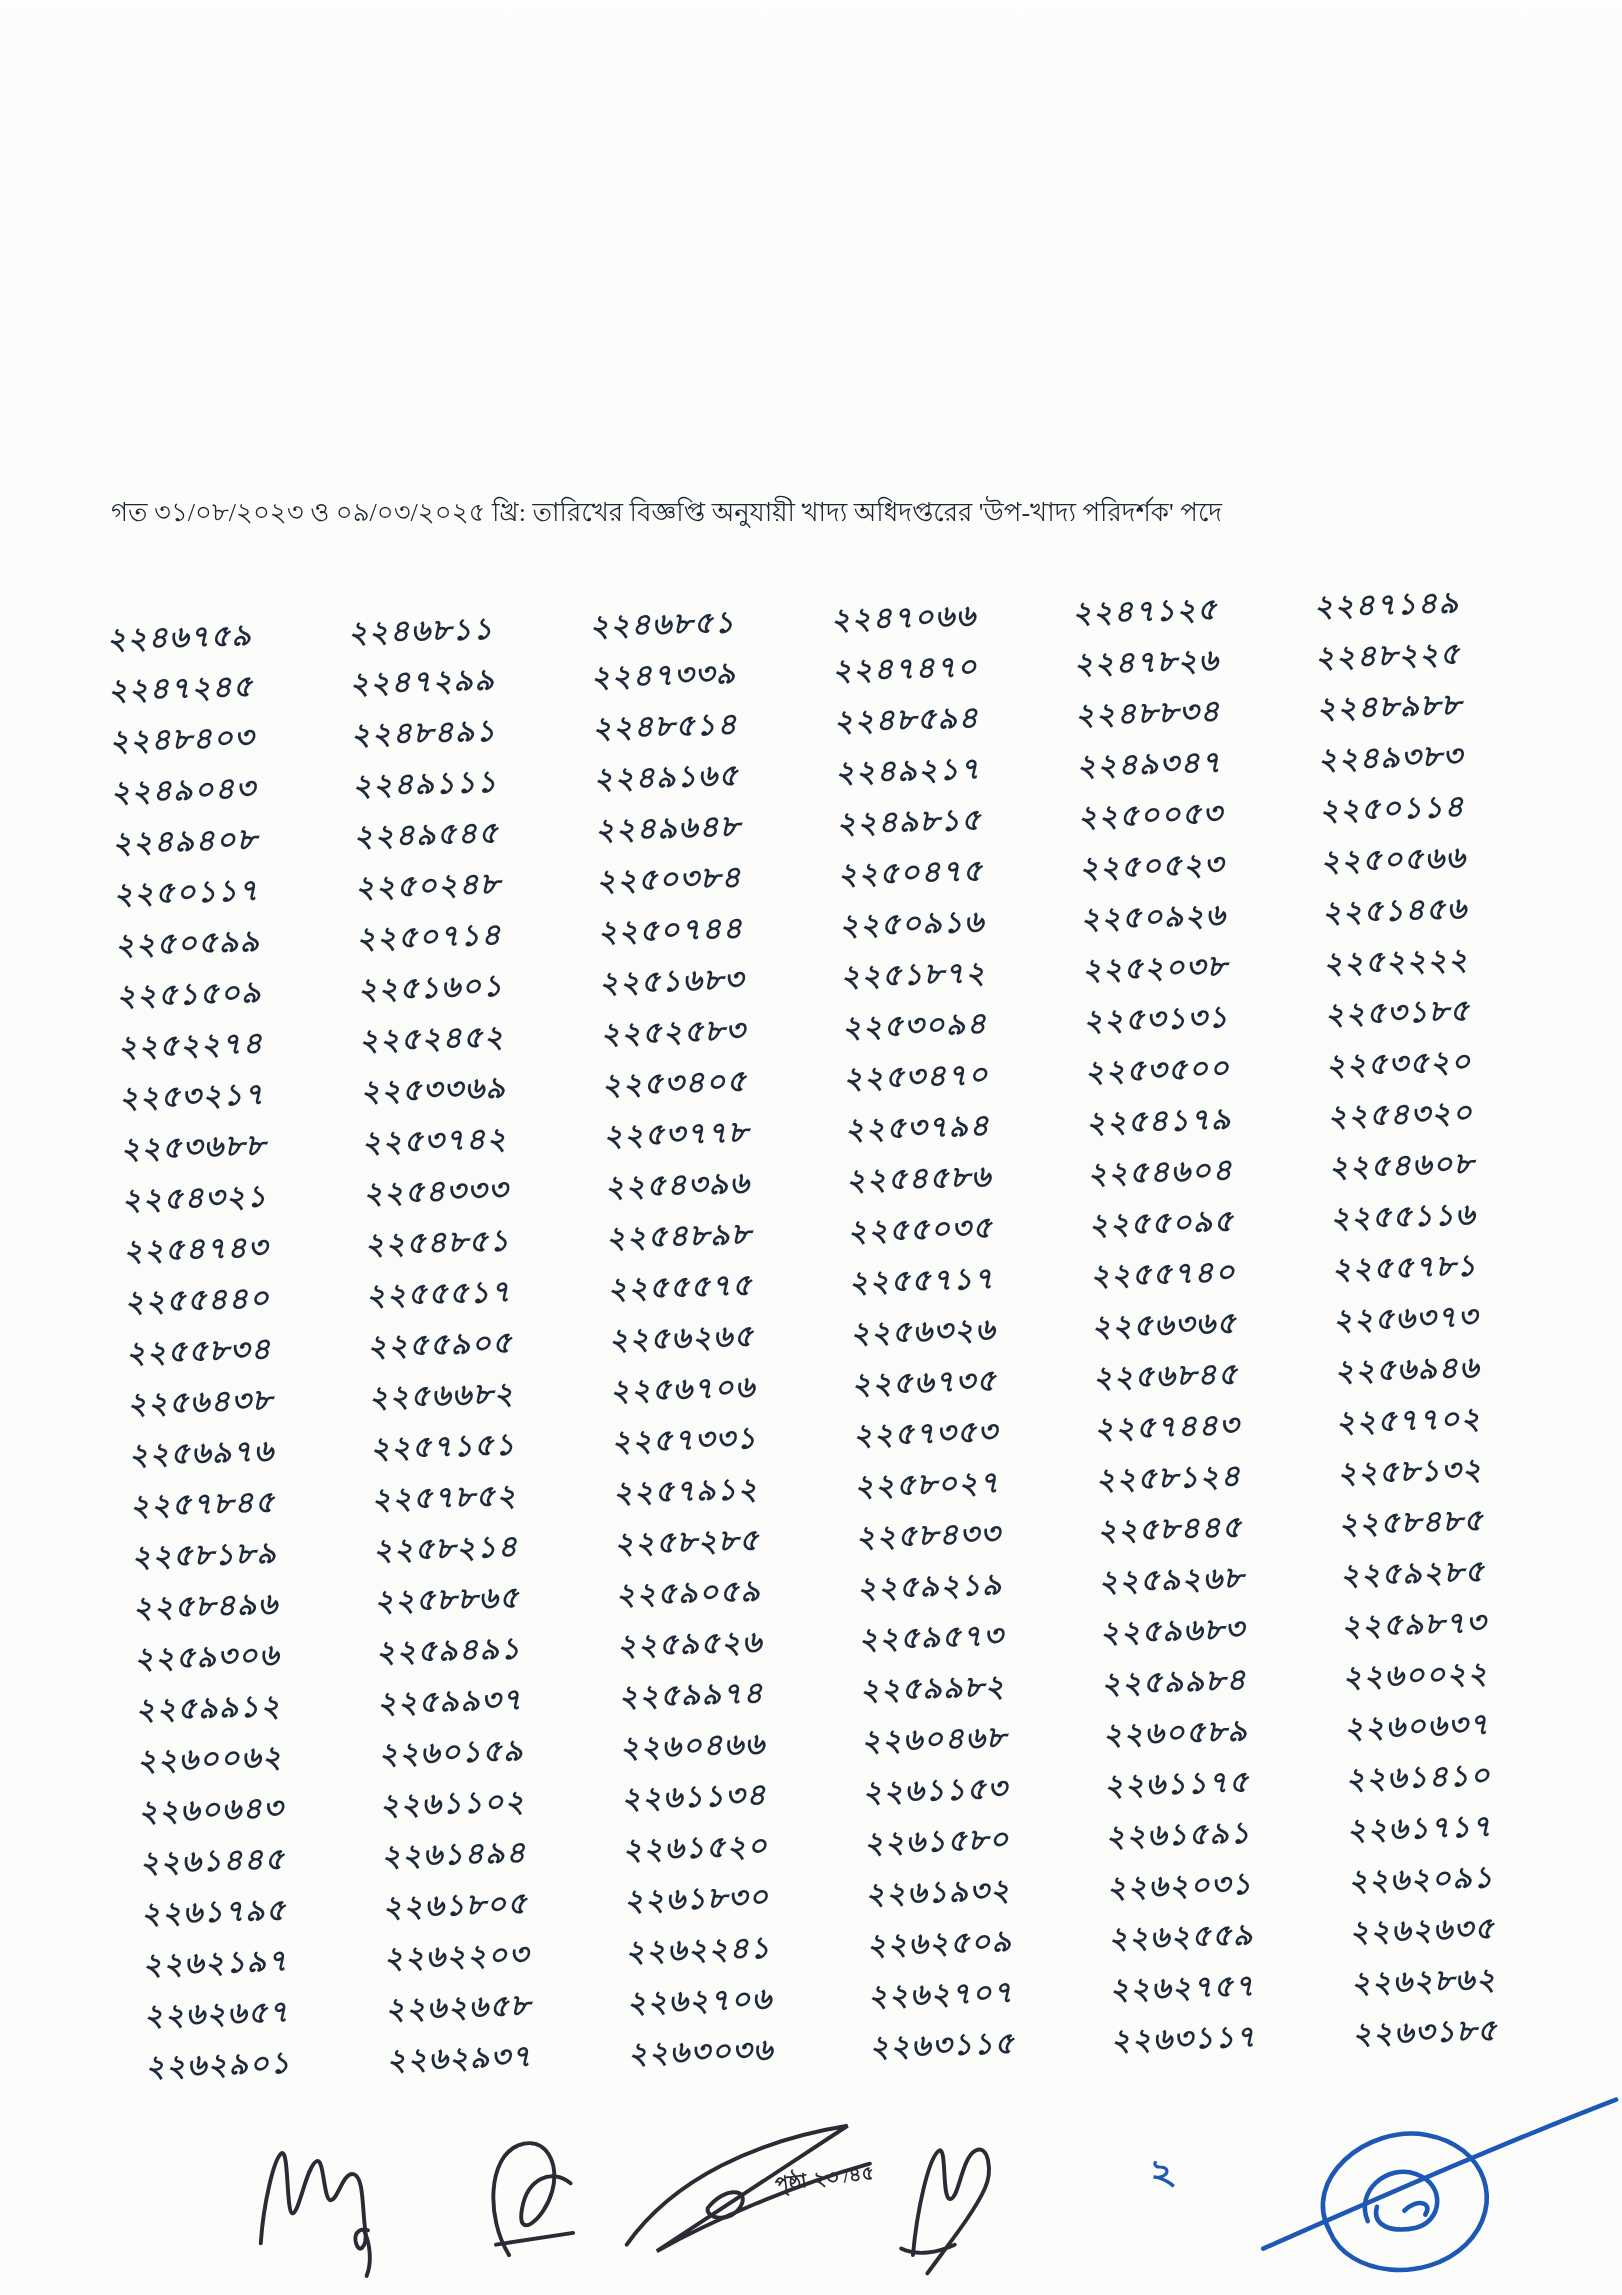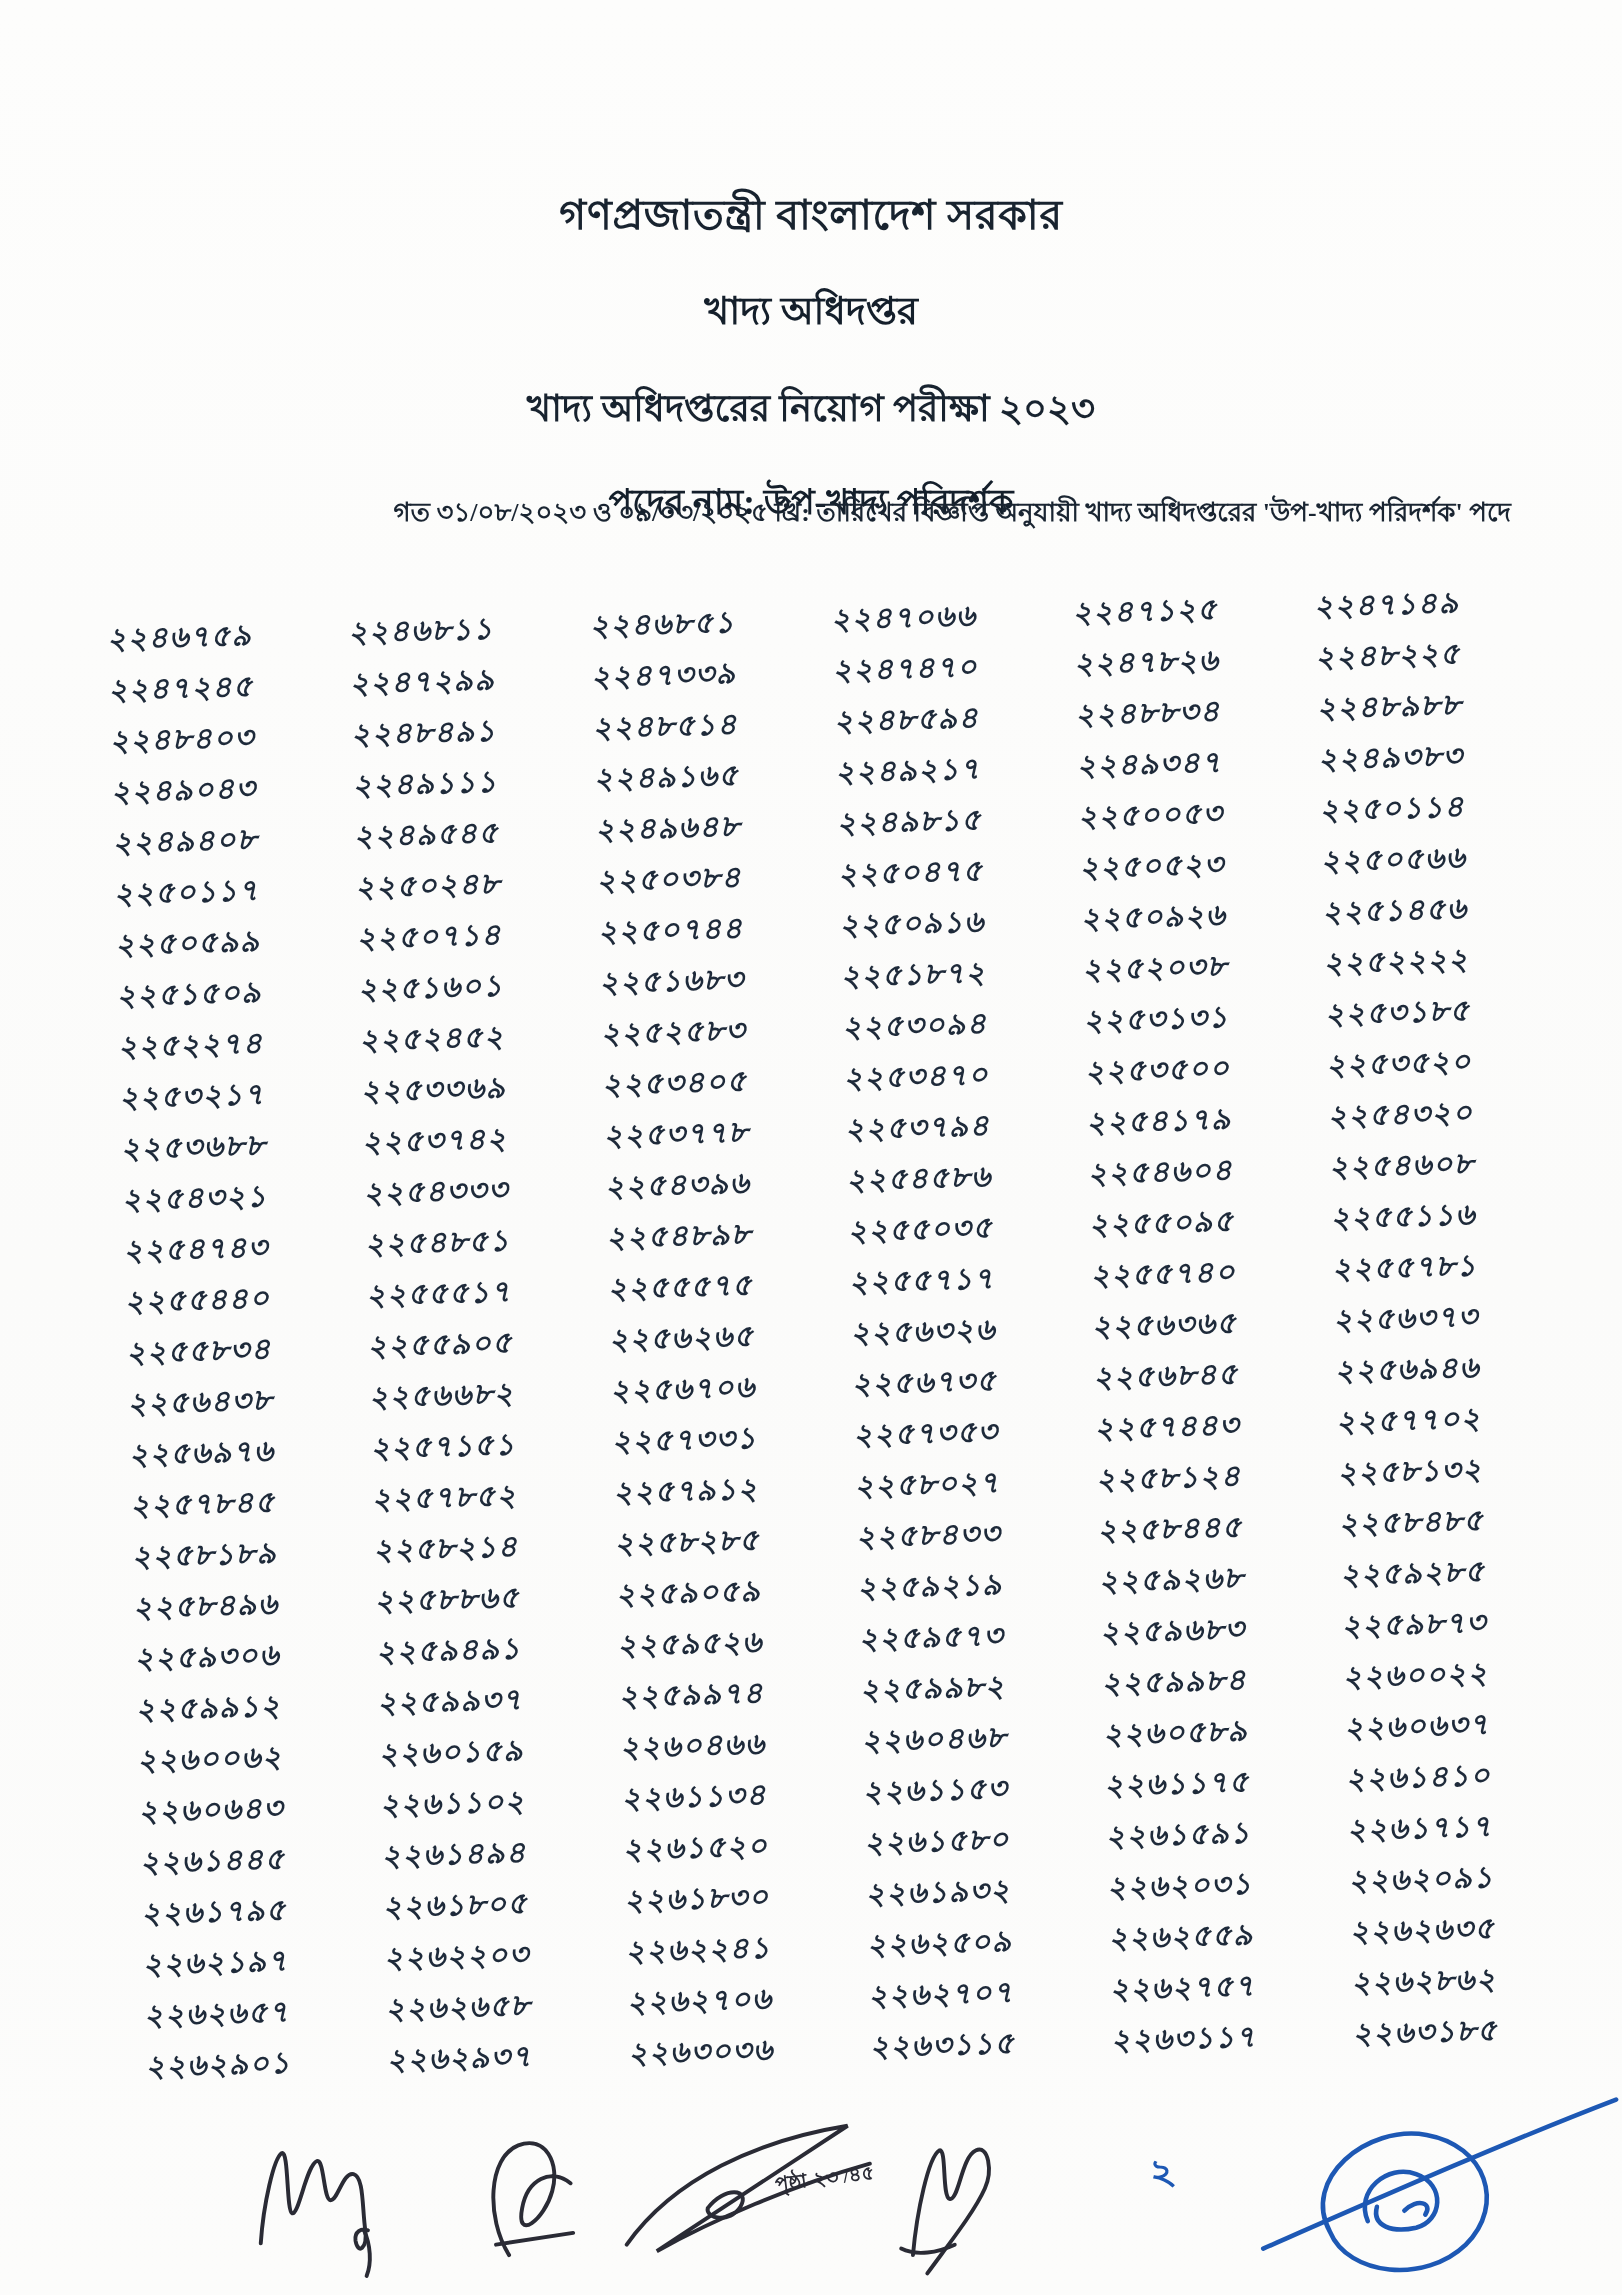--- a/index.html
+++ b/index.html
@@ -11,21 +11,21 @@
     font-family:"Liberation Serif","DejaVu Serif",serif;
     color:#1b2634;
   }
   .header{position:absolute;top:183px;left:0;width:100%;text-align:center;}
   .t1{font-size:41px;font-weight:600;letter-spacing:0.7px;color:#18232f;margin:0 0 29px 0;}
   .t2{font-size:38px;font-weight:900;color:#141f2b;margin:0 0 34px 0;}
   .t3{font-size:37px;font-weight:600;color:#18232f;margin:0 0 33px 0;}
   .t4{font-size:35px;font-weight:900;color:#141f2b;margin:0;}
   .notice{
     position:absolute;top:492px;left:111px;width:1400px;
-    text-align:right;font-size:26px;line-height:41px;font-weight:700;color:#1a2532;
+    text-align:left;font-size:26px;line-height:41px;font-weight:400;color:#1a2532;
   }
   .roll-grid{
     position:absolute;top:616px;left:98px;width:1449px;
     display:grid;grid-template-columns:repeat(6,1fr);grid-auto-rows:51px;
     transform:rotate(-1.55deg);transform-origin:0 100%;
   }
   .roll-grid .cell{
     align-self:center;justify-self:center;
     font-size:30px;font-weight:700;font-style:italic;
     letter-spacing:1.3px;color:#1e2a3a;white-space:nowrap;
@@ -41,26 +41,20 @@
     position:absolute;top:62px;left:1150px;
     font-size:38px;font-weight:700;color:#1d58b4;
     transform:rotate(-12deg);
   }
 </style>
 </head>
 <body>
 
 <div class="page">
 
-  <div class="header">
-    <div class="t1">গণপ্রজাতন্ত্রী বাংলাদেশ সরকার</div>
-    <div class="t2">খাদ্য অধিদপ্তর</div>
-    <div class="t3">খাদ্য অধিদপ্তরের নিয়োগ পরীক্ষা ২০২৩</div>
-    <div class="t4">পদের নাম: উপ-খাদ্য পরিদর্শক</div>
-  </div>
 
   <div class="notice">
     <div>গত ৩১/০৮/২০২৩ ও ০৯/০৩/২০২৫ খ্রি: তারিখের বিজ্ঞপ্তি অনুযায়ী খাদ্য অধিদপ্তরের 'উপ-খাদ্য পরিদর্শক' পদে</div>
   </div>
 
   <div class="roll-grid">
       <div class="cell">২২৪৬৭৫৯</div>
       <div class="cell">২২৪৬৮১১</div>
       <div class="cell">২২৪৬৮৫১</div>
       <div class="cell">২২৪৭০৬৬</div>

